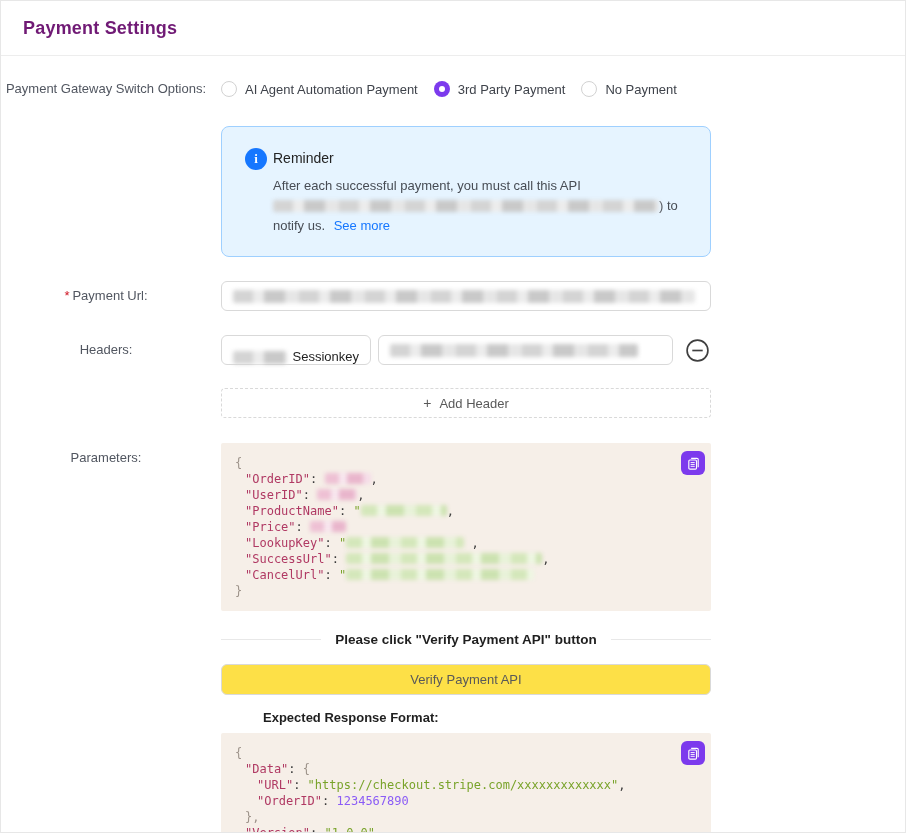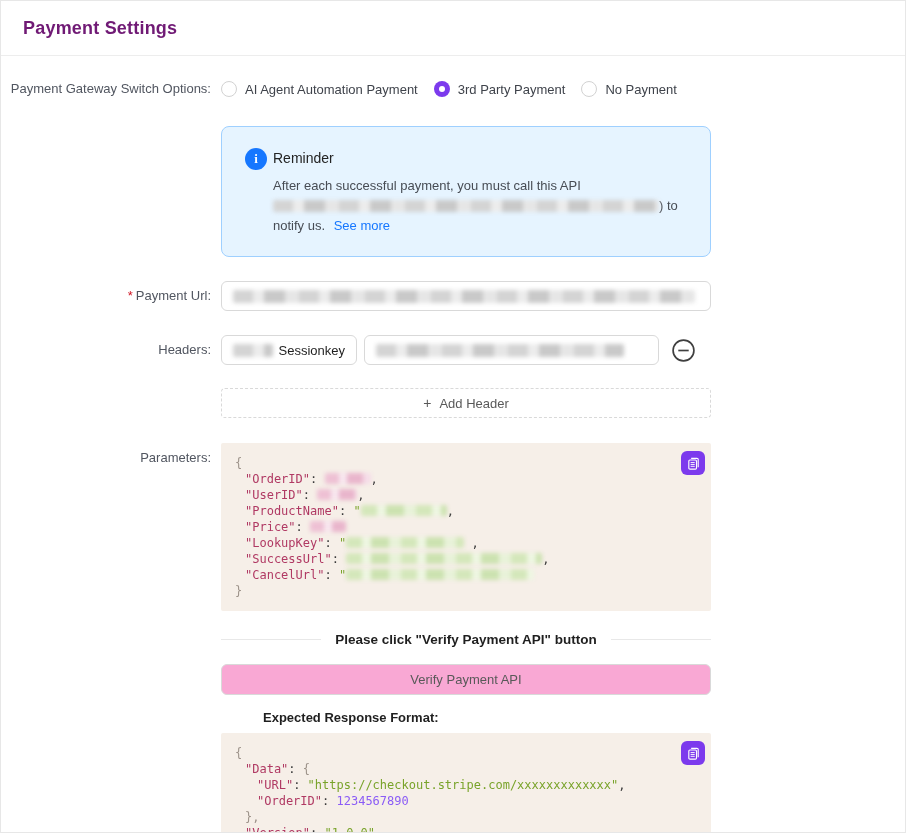--- a/index.html
+++ b/index.html
@@ -4,21 +4,21 @@
 <style>
   * { margin:0; padding:0; box-sizing:border-box; }
   html,body { width:911px; height:833px; background:#fff; overflow:hidden;
               font-family:"Liberation Sans", sans-serif; }
   .card { width:906px; height:833px; background:#fff; border:1px solid #e7e7e7; overflow:hidden; }
   .card-header { height:55px; border-bottom:1px solid #ededed; display:flex; align-items:center; padding:0 22px; }
   .page-title { font-size:18px; font-weight:bold; color:#701a75; letter-spacing:.2px; }
 
   .form { padding-top:25px; }
   .row { display:flex; align-items:flex-start; }
-  .row-label { width:210px; flex-shrink:0; text-align:right; color:#515660; font-size:13px; line-height:30px; }
+  .row-label { width:210px; flex-shrink:0; text-align:center; color:#515660; font-size:13px; line-height:30px; }
   .row-label.tight { line-height:16px; }
   .row-content { margin-left:10px; width:490px; }
   .spacer-left { margin-left:220px; width:490px; }
 
   
   .radio-row { margin-bottom:29px; align-items:center; }
   .radio-group { display:flex; align-items:center; }
   .radio-option { display:inline-flex; align-items:center; margin-right:16px; cursor:pointer; }
   .radio { width:16px; height:16px; border-radius:50%; border:1px solid #d2d2d2; background:#fff; margin-right:8px; position:relative; flex-shrink:0; }
   .radio.selected { border:none; background:#7c3aed; }
@@ -36,21 +36,21 @@
   .see-more { color:#1677ff; text-decoration:none; margin-left:5px; cursor:pointer; }
 
   
   .input-box { border:1px solid #d9d9d9; border-radius:6px; height:30px; background:#fff;
                display:flex; align-items:center; padding:0 11px; font-size:13px; color:#1f1f1f; }
   .w-full { width:490px; }
   .row-gap24 { margin-bottom:24px; }
   .required { color:#cf1322; margin-right:3px; }
 
   .headers-line { display:flex; align-items:center; }
-  .header-key { width:136px; }
+  .header-key { width:150px;align-items:flex-end; }
   .header-val { width:295px; margin-left:7px; }
   .minus-btn { margin-left:12px; width:25px; height:25px; background:none; border:none; padding:0; cursor:pointer; display:flex; }
 
   .add-header-btn { width:490px; height:30px; border:1px dashed #d9d9d9; border-radius:4px; background:#fff;
                     color:#595959; font-size:13px; cursor:pointer; display:flex; align-items:center; justify-content:center; }
   .plus-glyph { margin-right:8px; font-size:14px; color:#595959; }
 
   
   .code-block { width:490px; background:#f6efe8; padding:12px 14px; position:relative; border-radius:2px;
                 font-family:"DejaVu Sans Mono", monospace; font-size:12px; color:#3b3b3b; }
@@ -73,21 +73,21 @@
   .redact.inbox { height:13px; }
   .rw-url { width:462px; } .rw-note { width:386px; height:12px; vertical-align:-2px; }
   .rw-hkey { width:58px; margin-right:6px; } .rw-hval { width:248px; }
   .rw-order{width:46px} .rw-user{width:40px} .rw-product{width:86px} .rw-price{width:36px}
   .rw-lookup{width:118px} .rw-success{width:196px} .rw-cancel{width:188px}
 
   
   .divider { display:flex; align-items:center; width:490px; margin:21px 0 17px 0; }
   .divider .line { flex:1; height:1px; background:#e8e8e8; }
   .divider-text { margin:0 14px; font-size:13.5px; font-weight:bold; color:#1f1f1f; white-space:nowrap; }
-  .verify-btn { width:490px; height:31px; border:1px solid #d9d9d9; border-radius:6px; background:#f9a8d4;
+  .verify-btn { width:490px; height:31px; border:1px solid #d9d9d9; border-radius:6px; background:#fde047;
                 color:#595959; font-size:13px; cursor:pointer; }
   .response-label { font-size:13px; font-weight:bold; color:#1f1f1f; margin:15px 0 8px 15px;padding-left:27px; }
 </style>
 </head>
 <body>
 
 <div class="card">
 
   <div class="card-header">
     <div class="page-title">Payment Settings</div>

